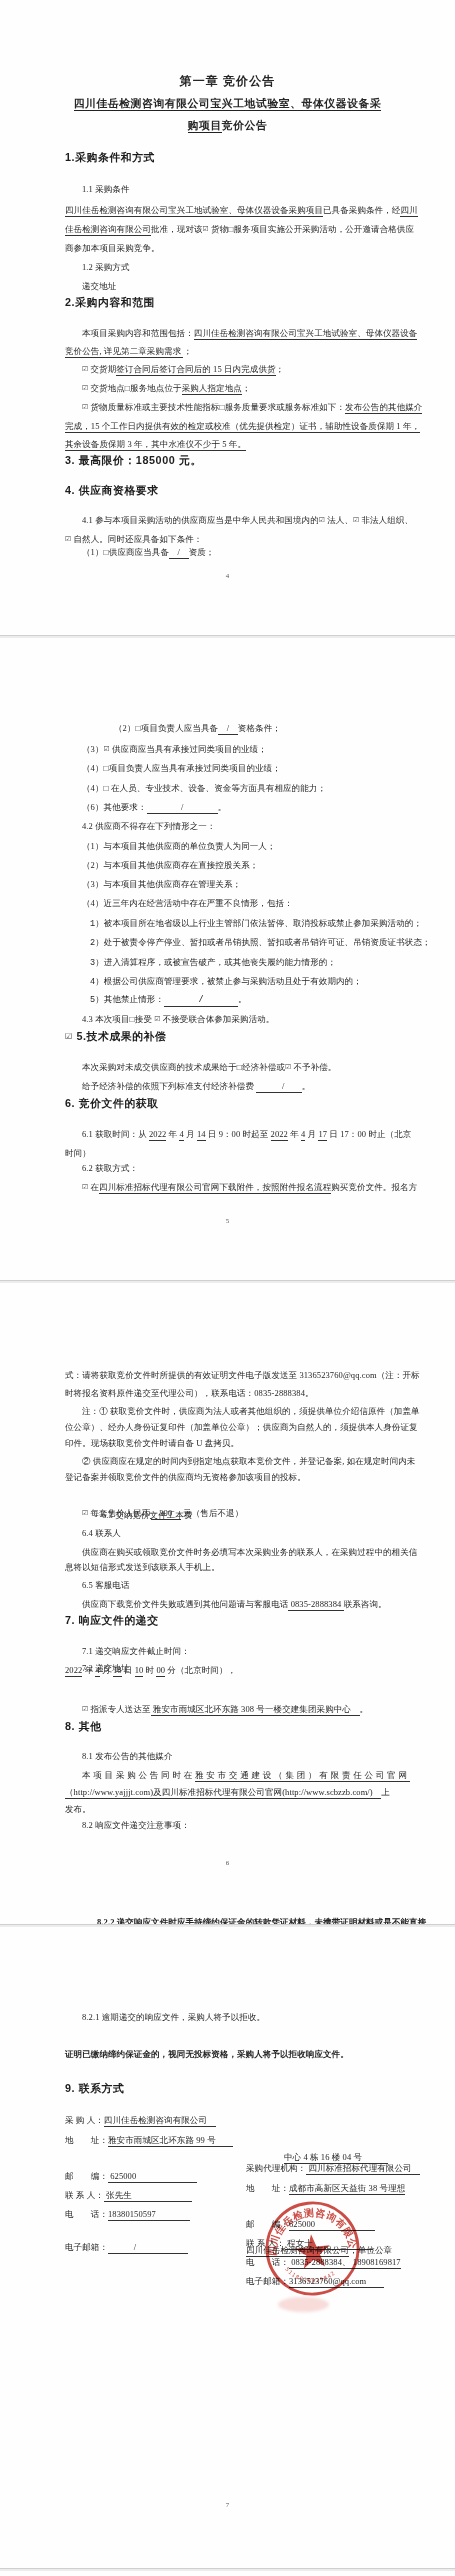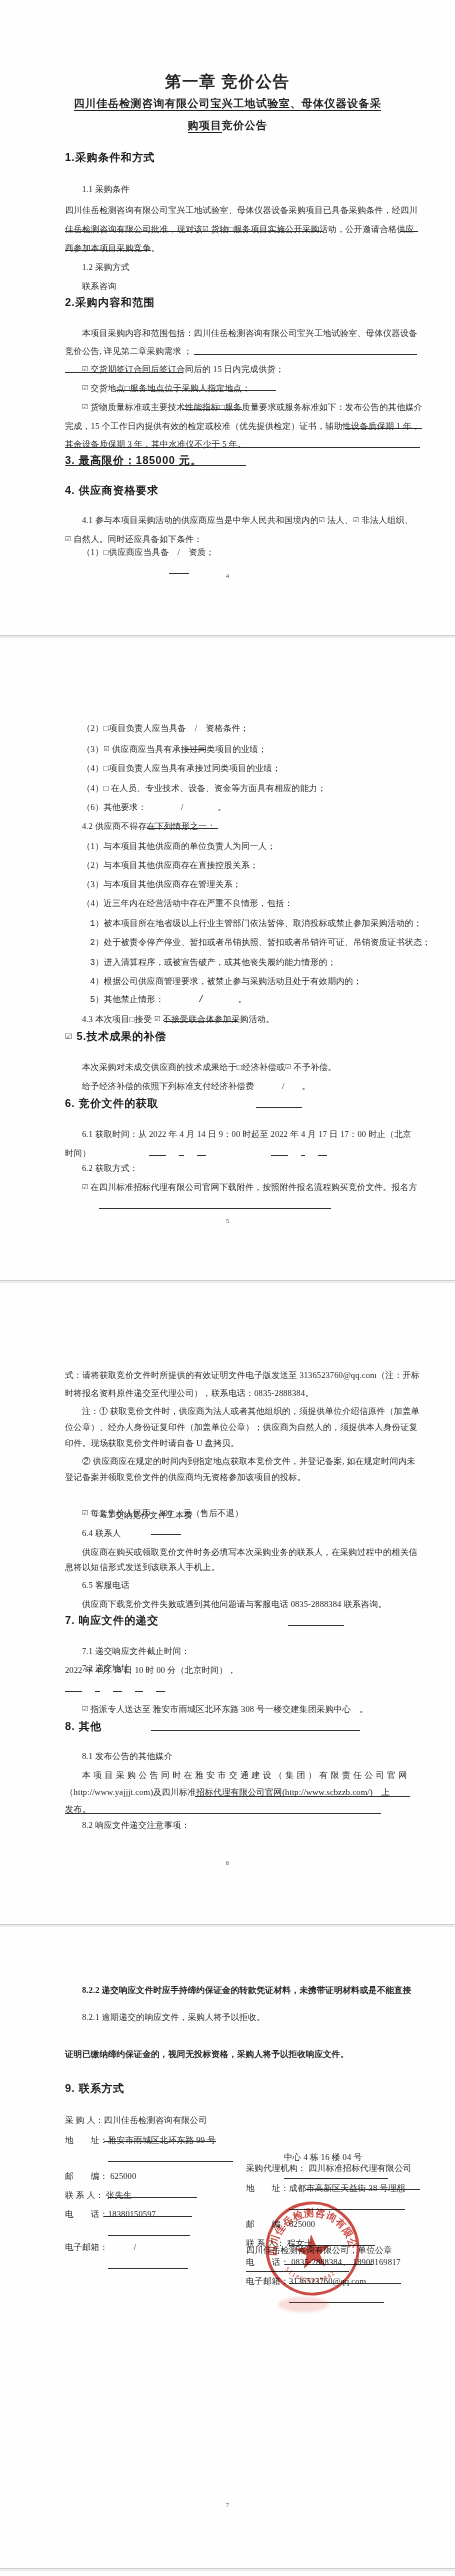--- a/index.html
+++ b/index.html
@@ -3,73 +3,73 @@
 <meta charset="utf-8">
 <style>
   html,body{margin:0;padding:0;background:#ffffff;}
   .doc{
     position:relative;width:455px;height:2576px;margin:0 auto;
     background:#fefefe;overflow:hidden;
     font-family:"Liberation Serif","DejaVu Serif",serif;
     color:#262626;font-size:8.5px;
   }
   .line{position:absolute;left:65px;white-space:nowrap;line-height:11.4px;letter-spacing:0.1px;}
-  .s-title{left:0;width:455px;text-align:center;font-size:16px;font-weight:bold;letter-spacing:1.1px;}
+  .s-title{left:0;width:455px;text-align:center;font-size:12px;font-weight:bold;letter-spacing:1.1px;}
   .s-title2{left:0;width:455px;text-align:center;font-size:10.8px;font-weight:bold;letter-spacing:0.6px;}
   .s-title2 .ul{border-bottom:1.1px solid #222;padding-bottom:1.1px;}
   .s-h1{font-family:"Liberation Sans","DejaVu Sans",sans-serif;font-size:10.8px;font-weight:bold;letter-spacing:0.6px;color:#1d1d1d;}
   .s-h1 .cb{font-size:8px;}
   .s-sub{left:82px;}
   .s-pi{left:82px;}
   .s-pij{left:82px;letter-spacing:2.8px;}
   .s-pii{left:90px;font-family:Liberation Mono, monospace;}
   .s-ind{left:82px;}
   .s-pc{left:65px;}
   .s-pib{left:82px;font-weight:bold;}
   .s-pcb{left:65px;font-weight:bold;}
   .s-cl{left:65px;}
   .s-cr{left:246px;margin-top:48px;}
   .s-cr2{left:284px;}
   .s-cr3{left:246px;}
-  .ul{border-bottom:0.6px solid #333;padding-bottom:16px;}
+  .ul{border-bottom:0.6px solid #333;padding-bottom:1px;}
   .cb{font-size:6.8px;position:relative;top:-0.6px;color:#333;}
   .pagenum{position:absolute;left:0;width:455px;text-align:center;font-size:6.8px;color:#555;}
   .divider{position:absolute;left:0;width:455px;height:1.7px;background:#ececec;border-top:0.6px solid #cfcfcf;}
   .seal{position:absolute;mix-blend-mode:multiply;opacity:.88;transform:rotate(-6deg);}
   .seal-smudge{position:absolute;background:#d8453a;opacity:.18;border-radius:50%;filter:blur(1.7px);}
 </style>
 </head>
 <body>
 
 <div class="doc">
   <div id="blocks-host">
       <div class="line s-title" style="top: 76px;">第一章  竞价公告</div>
       <div class="line s-title2" style="top: 98px;"><span class="ul">四川佳岳检测咨询有限公司宝兴工地试验室、母体仪器设备采</span></div>
       <div class="line s-title2" style="top: 120px;"><span class="ul">购项目</span>竞价公告</div>
       <div class="line s-h1" style="top: 152px;">1.采购条件和方式</div>
       <div class="line s-sub" style="top: 184px;">1.1 采购条件</div>
       <div class="line s-pc" style="top: 205px;"><span class="ul">四川佳岳检测咨询有限公司宝兴工地试验室、母体仪器设备采购项目</span>已具备采购条件，经<span class="ul">四川</span></div>
       <div class="line s-pc" style="top: 224px;"><span class="ul">佳岳检测咨询有限公司</span>批准，现对该<span class="cb">☑</span> 货物□服务项目实施公开采购活动，公开邀请合格供应</div>
       <div class="line s-pc" style="top: 243px;">商参加本项目采购竞争。</div>
       <div class="line s-sub" style="top: 262px;">1.2 采购方式</div>
-      <div class="line s-ind" style="top: 281px;">联系咨询</div>
+      <div class="line s-ind" style="top: 281px;">递交地址</div>
       <div class="line s-h1" style="top: 297px;">2.采购内容和范围</div>
       <div class="line s-pi" style="top: 328px;">本项目采购内容和范围包括：<span class="ul">四川佳岳检测咨询有限公司宝兴工地试验室、母体仪器设备</span></div>
       <div class="line s-pc" style="top: 346px;"><span class="ul">竞价公告, 详见第二章采购需求 </span>；</div>
       <div class="line s-pi" style="top: 364px;"><span class="cb">☑</span> 交货期<span class="ul">签订合同后签订合同后的 15 日内完成供货</span>；</div>
       <div class="line s-pi" style="top: 383px;"><span class="cb">☑</span> 交货地点□服务地点位于<span class="ul">采购人指定地点</span>；</div>
       <div class="line s-pi" style="top: 402px;"><span class="cb">☑</span> 货物质量标准或主要技术性能指标□服务质量要求或服务标准如下：<span class="ul">发布公告的其他媒介</span></div>
       <div class="line s-pc" style="top: 421px;"><span class="ul">完成，15 个工作日内提供有效的检定或校准（优先提供检定）证书，辅助性设备质保期 1 年，</span></div>
       <div class="line s-pc" style="top: 439px;"><span class="ul">其余设备质保期 3 年，其中水准仪不少于 5 年。</span></div>
       <div class="line s-h1" style="top: 455px;">3.  最高限价：185000 元。</div>
       <div class="line s-h1" style="top: 485px;">4.  供应商资格要求</div>
       <div class="line s-pi" style="top: 515px;">4.1 参与本项目采购活动的供应商应当是中华人民共和国境内的<span class="cb">☑</span> 法人、<span class="cb">☑</span> 非法人组织、</div>
       <div class="line s-pc" style="top: 534px;"><span class="cb">☑</span> 自然人。同时还应具备如下条件：</div>
       <div class="line s-pi" style="top: 547px;">（1）□供应商应当具备<span class="ul">　/　</span>资质；</div>
-      <div class="line s-pi" style="top: 723px;">（2）□项目负责人应当具备<span class="ul">　/　</span>资格条件；</div>
+      <div class="line s-pi" style="top: 723px; margin-left: 32px;">（2）□项目负责人应当具备<span class="ul">　/　</span>资格条件；</div>
       <div class="line s-pi" style="top: 744px;">（3）<span class="cb">☑</span> 供应商应当具有承接过同类项目的业绩；</div>
       <div class="line s-pi" style="top: 763px;">（4）□项目负责人应当具有承接过同类项目的业绩；</div>
       <div class="line s-pi" style="top: 783px;">（4）□ 在人员、专业技术、设备、资金等方面具有相应的能力；</div>
       <div class="line s-pi" style="top: 802px;">（6）其他要求：<span class="ul">　　　　/　　　　</span>。</div>
       <div class="line s-sub" style="top: 821px;">4.2 供应商不得存在下列情形之一：</div>
       <div class="line s-pi" style="top: 841px;">（1）与本项目其他供应商的单位负责人为同一人；</div>
       <div class="line s-pi" style="top: 860px;">（2）与本项目其他供应商存在直接控股关系；</div>
       <div class="line s-pi" style="top: 879px;">（3）与本项目其他供应商存在管理关系；</div>
       <div class="line s-pi" style="top: 898px;">（4）近三年内在经营活动中存在严重不良情形，包括：</div>
       <div class="line s-pii" style="top: 919px;">1）被本项目所在地省级以上行业主管部门依法暂停、取消投标或禁止参加采购活动的；</div>
@@ -105,21 +105,21 @@
       <div class="line s-pc" style="top: 1665px;"><span class="ul">2022</span> 年 <span class="ul">4</span> 月 <span class="ul">18</span> 日 <span class="ul">10</span> 时 <span class="ul">00</span> 分（北京时间），</div>
       <div class="line s-sub" style="top: 1663px;">7.2 递交地址</div>
       <div class="line s-pi" style="top: 1704px;"><span class="cb">☑</span> 指派专人送达至<span class="ul"> 雅安市雨城区北环东路 308 号一楼交建集团采购中心　</span>。</div>
       <div class="line s-h1" style="top: 1721px;">8.  其他</div>
       <div class="line s-sub" style="top: 1751px;">8.1 发布公告的其他媒介</div>
       <div class="line s-pij" style="top: 1770px;">本项目采购公告同时在<span class="ul">雅安市交通建设（集团）有限责任公司官网</span></div>
       <div class="line s-pc" style="top: 1787px;"><span class="ul">（http://www.yajjjt.com)及四川标准招标代理有限公司官网(http://www.scbzzb.com/)　</span>上</div>
       <div class="line s-pc" style="top: 1804px;">发布。</div>
       <div class="line s-sub" style="top: 1820px;">8.2 响应文件递交注意事项：</div>
       <div class="line s-pi" style="top: 2012px;">8.2.1 逾期递交的响应文件，采购人将予以拒收。</div>
-      <div class="line s-pib" style="top: 1985px;">8.2.2 递交响应文件时应手持缔约保证金的转款凭证材料，未携带证明材料或是不能直接</div>
+      <div class="line s-pib" style="top: 1917px; margin-left: 15px;">8.2.2 递交响应文件时应手持缔约保证金的转款凭证材料，未携带证明材料或是不能直接</div>
       <div class="line s-pcb" style="top: 2049px;">证明已缴纳缔约保证金的，视同无投标资格，采购人将予以拒收响应文件。</div>
       <div class="line s-h1" style="top: 2083px; text-align: right;">9.  联系方式</div>
       <div class="line s-cl" style="top: 2115px;">采 购 人：<span class="ul">四川佳岳检测咨询有限公司　</span></div>
       <div class="line s-cr" style="top: 2115px;">采购代理机构：<span class="ul"> 四川标准招标代理有限公司　</span></div>
       <div class="line s-cl" style="top: 2135px;">地　　址：<span class="ul">雅安市雨城区北环东路 99 号　　</span></div>
       <div class="line s-cr" style="top: 2135px;">地　　址：<span class="ul">成都市高新区天益街 38  号理想</span></div>
       <div class="line s-cr2" style="top: 2152px;"><span class="ul">中心 4 栋 16 楼 04 号　　　</span></div>
       <div class="line s-cl" style="top: 2171px;">邮　　编：<span class="ul"> 625000　　　　　　　</span></div>
       <div class="line s-cr" style="top: 2171px;">邮　　编：<span class="ul">625000　　　　　　　</span></div>
       <div class="line s-cl" style="top: 2190px;">联 系 人：<span class="ul"> 张先生　　　　　　　</span></div>

